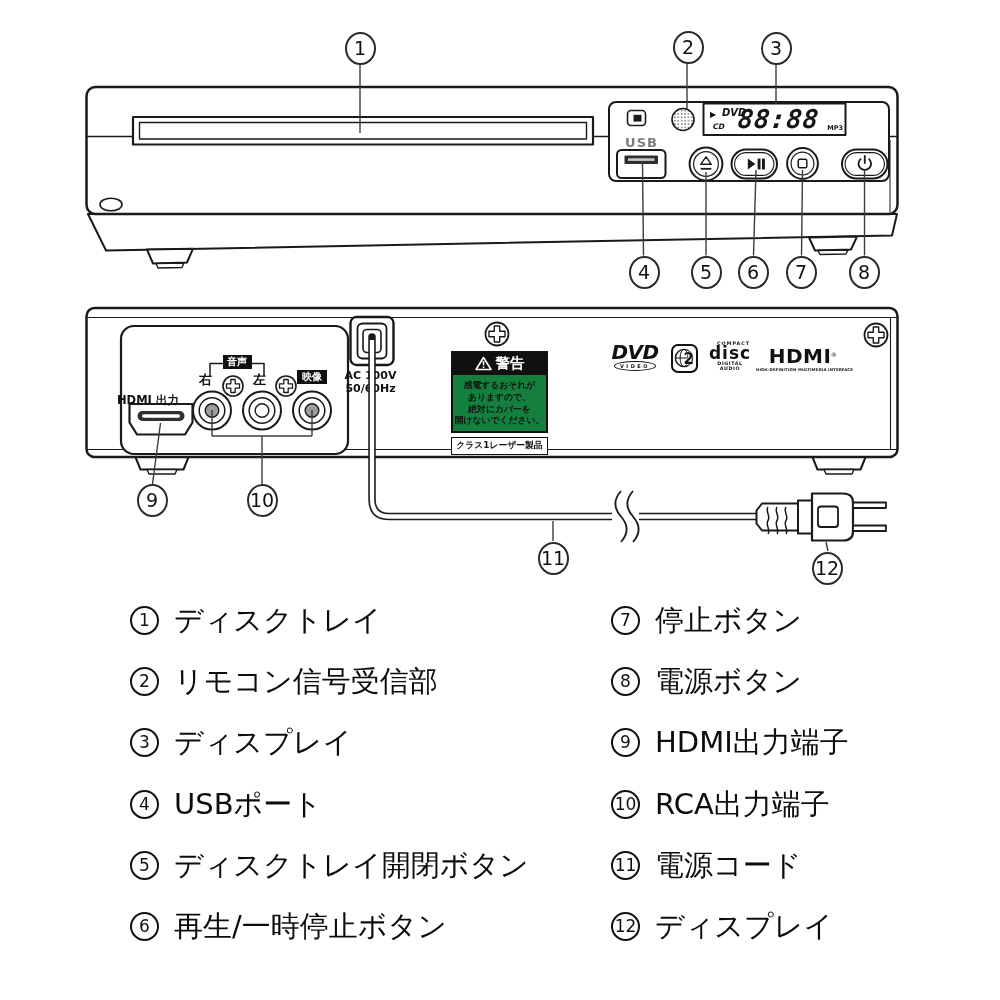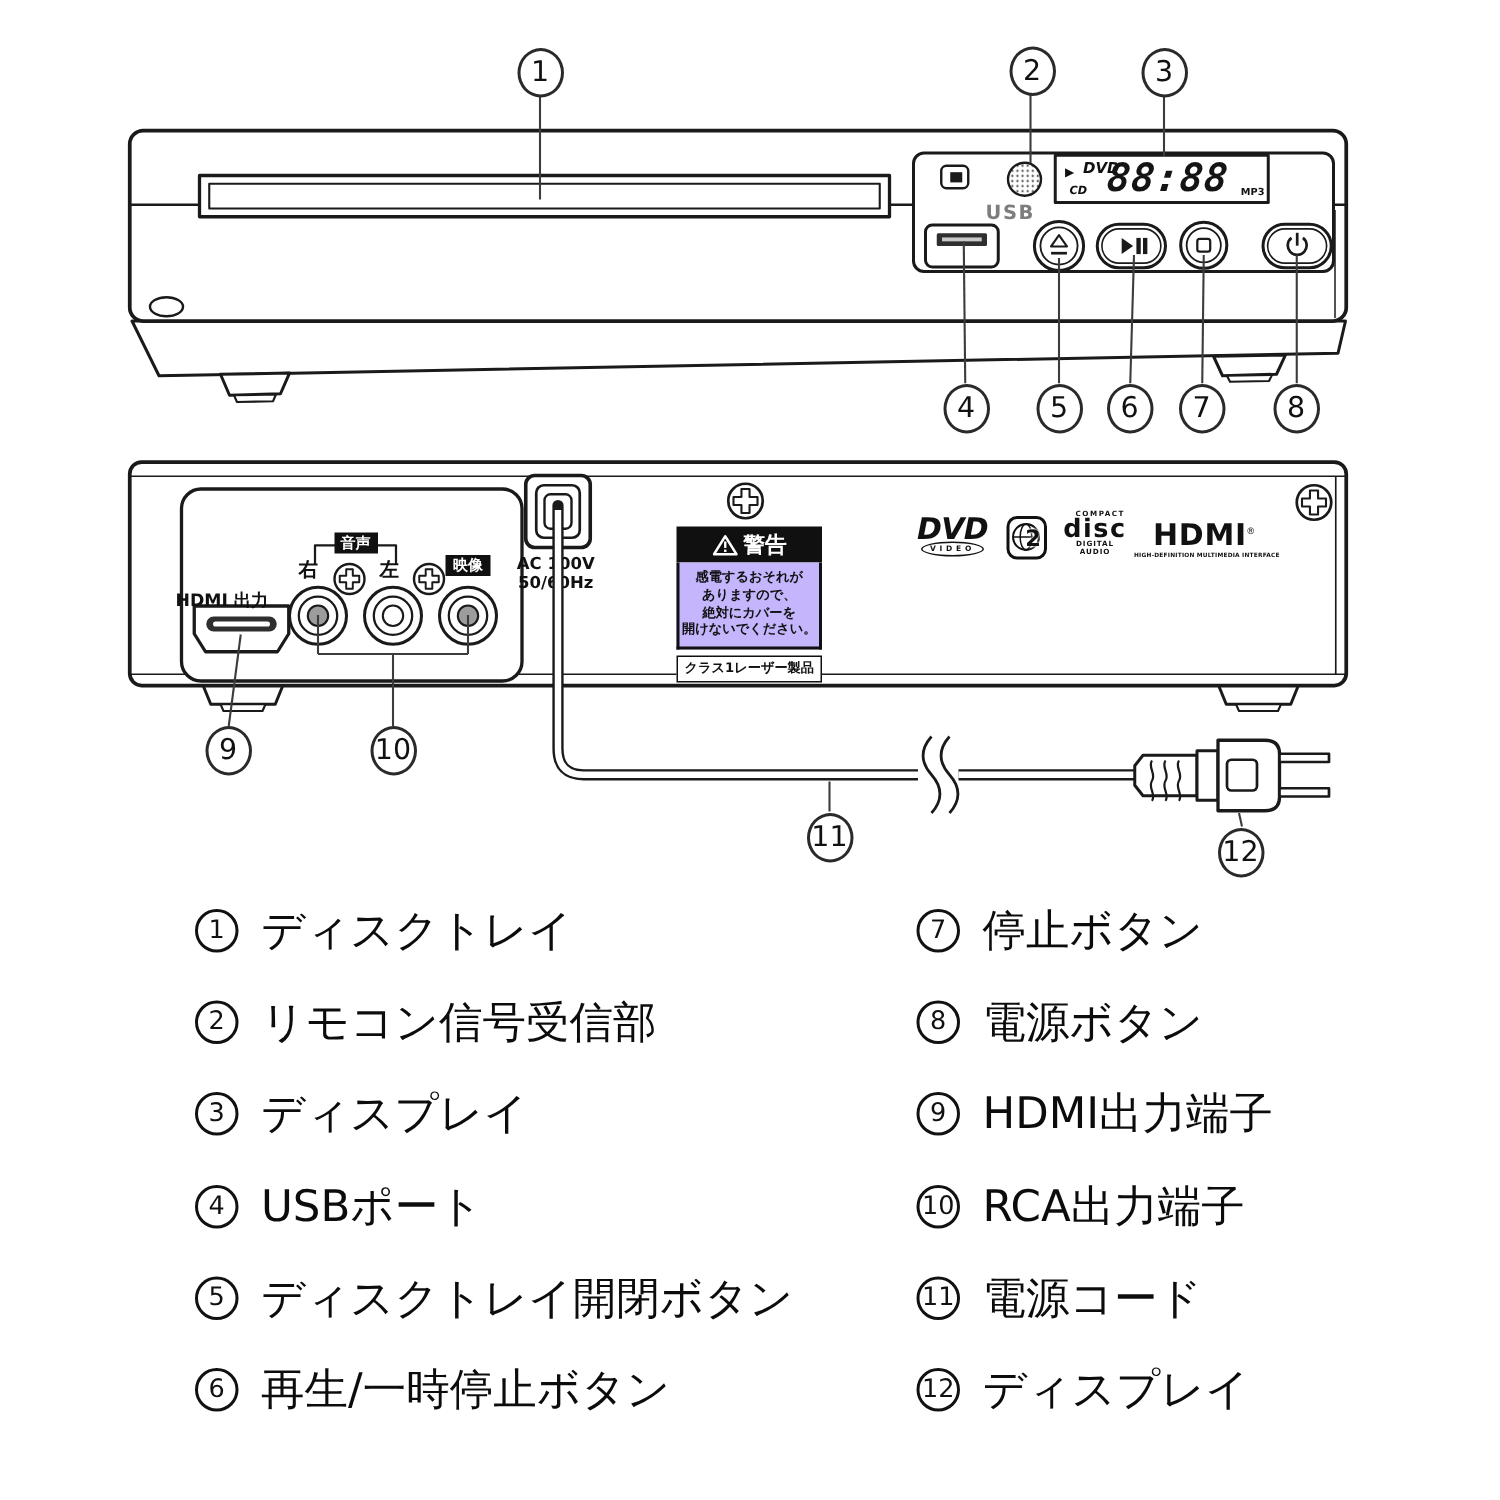--- a/index.html
+++ b/index.html
@@ -14,21 +14,21 @@
   .callout { position:absolute; width:31px; height:33px; border:2px solid #2a2a2a; border-radius:50%;
     background:#fff; display:flex; align-items:center; justify-content:center; font-size:19px;
     color:#111; z-index:6; }
   .legend-item { position:absolute; display:flex; align-items:center; height:34px; }
   .lnum { width:29px; height:29px; border:2px solid #111; border-radius:50%; display:flex; flex:none;
     align-items:center; justify-content:center; font-size:17px; color:#111; }
   .llabel { margin-left:15px; font-size:29px; line-height:34px; color:#0c0c0c; white-space:nowrap; }
   .warn-head { height:24px; background:#101010; color:#fff; display:flex; align-items:center;
     justify-content:center; gap:4px; font-size:14.5px; font-weight:800; }
   .warn-body { border:2px solid #101010; border-top:none; padding:5px 1px 4px; text-align:center;
-    font-size:8.8px; font-weight:600; line-height:11.8px; background:#c4b5fd; }
+    font-size:8.8px; font-weight:600; line-height:11.8px; background:#15803d; }
   .laser { margin-top:4px; border:1.5px solid #101010; font-size:8.8px; font-weight:700;
     text-align:center; padding:2px 0; background:#fff; }
   .logo { position:absolute; text-align:center; color:#111; }
 </style>
 </head>
 <body>
 
 <svg class="layer" width="1000" height="1000" viewBox="0 0 1000 1000">
   <defs>
     <pattern id="dots" width="3.4" height="3.4" patternUnits="userSpaceOnUse">
@@ -164,21 +164,21 @@
 </svg>
 
 <div class="ov" style="left:703px; top:103px; width:143px; height:32px;">
   <span style="position:absolute; left:7px; top:7px; font-size:8px;">▶</span>
   <span style="position:absolute; left:19px; top:4px; font-size:10px; font-weight:800; font-style:italic;">DVD</span>
   <span style="position:absolute; left:10px; top:19px; font-size:7.5px; font-weight:700;font-style:italic;">CD</span>
   <span class="seg" style="position:absolute; left:35px; top:3px;">88:88</span>
   <span style="position:absolute; right:3px; top:21px; font-size:6.5px; font-weight:700;">MP3</span>
 </div>
 
-<div class="ov" style="left:618px; top:135px; width:47px; text-align:center; font-size:13px; font-weight:800; color:#7d7d7d; letter-spacing:1px;margin-left:32px;">USB</div>
+<div class="ov" style="left:618px; top:135px; width:47px; text-align:center; font-size:13px; font-weight:800; color:#7d7d7d; letter-spacing:1px;">USB</div>
 
 <div class="ov" style="left:117px; top:393px; width:76px; text-align:left; font-size:11.5px; font-weight:700; white-space:nowrap;">HDMI 出力</div>
 <div class="ov badge" style="left:222.5px; top:355px; width:29px; height:13.5px; font-size:10px;">音声</div>
 <div class="ov" style="left:199px; top:371px; font-size:13px; font-weight:700;">右</div>
 <div class="ov" style="left:253px; top:371px; font-size:13px; font-weight:700;">左</div>
 <div class="ov badge" style="left:297px; top:370px; width:30px; height:14px; font-size:10px;">映像</div>
 <div class="ov" style="left:342px; top:368.5px; width:57px; text-align:center; font-size:11px; font-weight:700; line-height:13.5px;">
   <span style="display:block;">AC 100V</span>
   <span style="display:block;">50/60Hz</span>
 </div>

